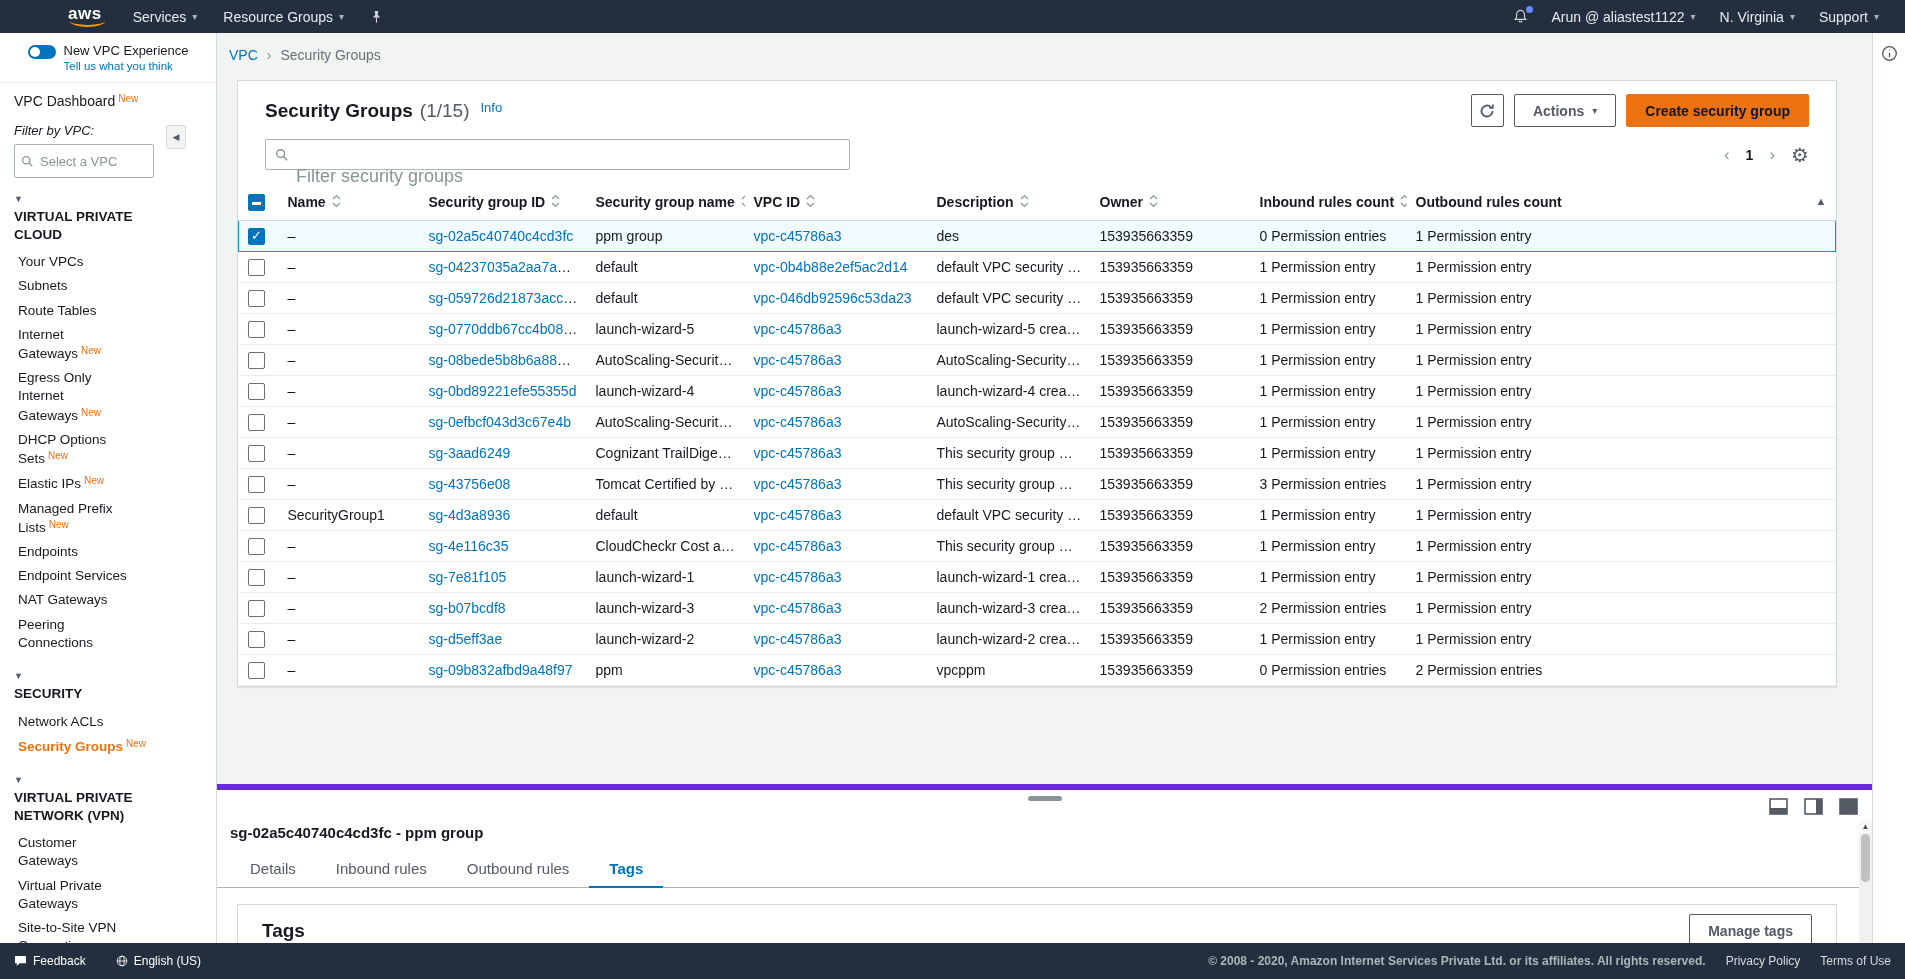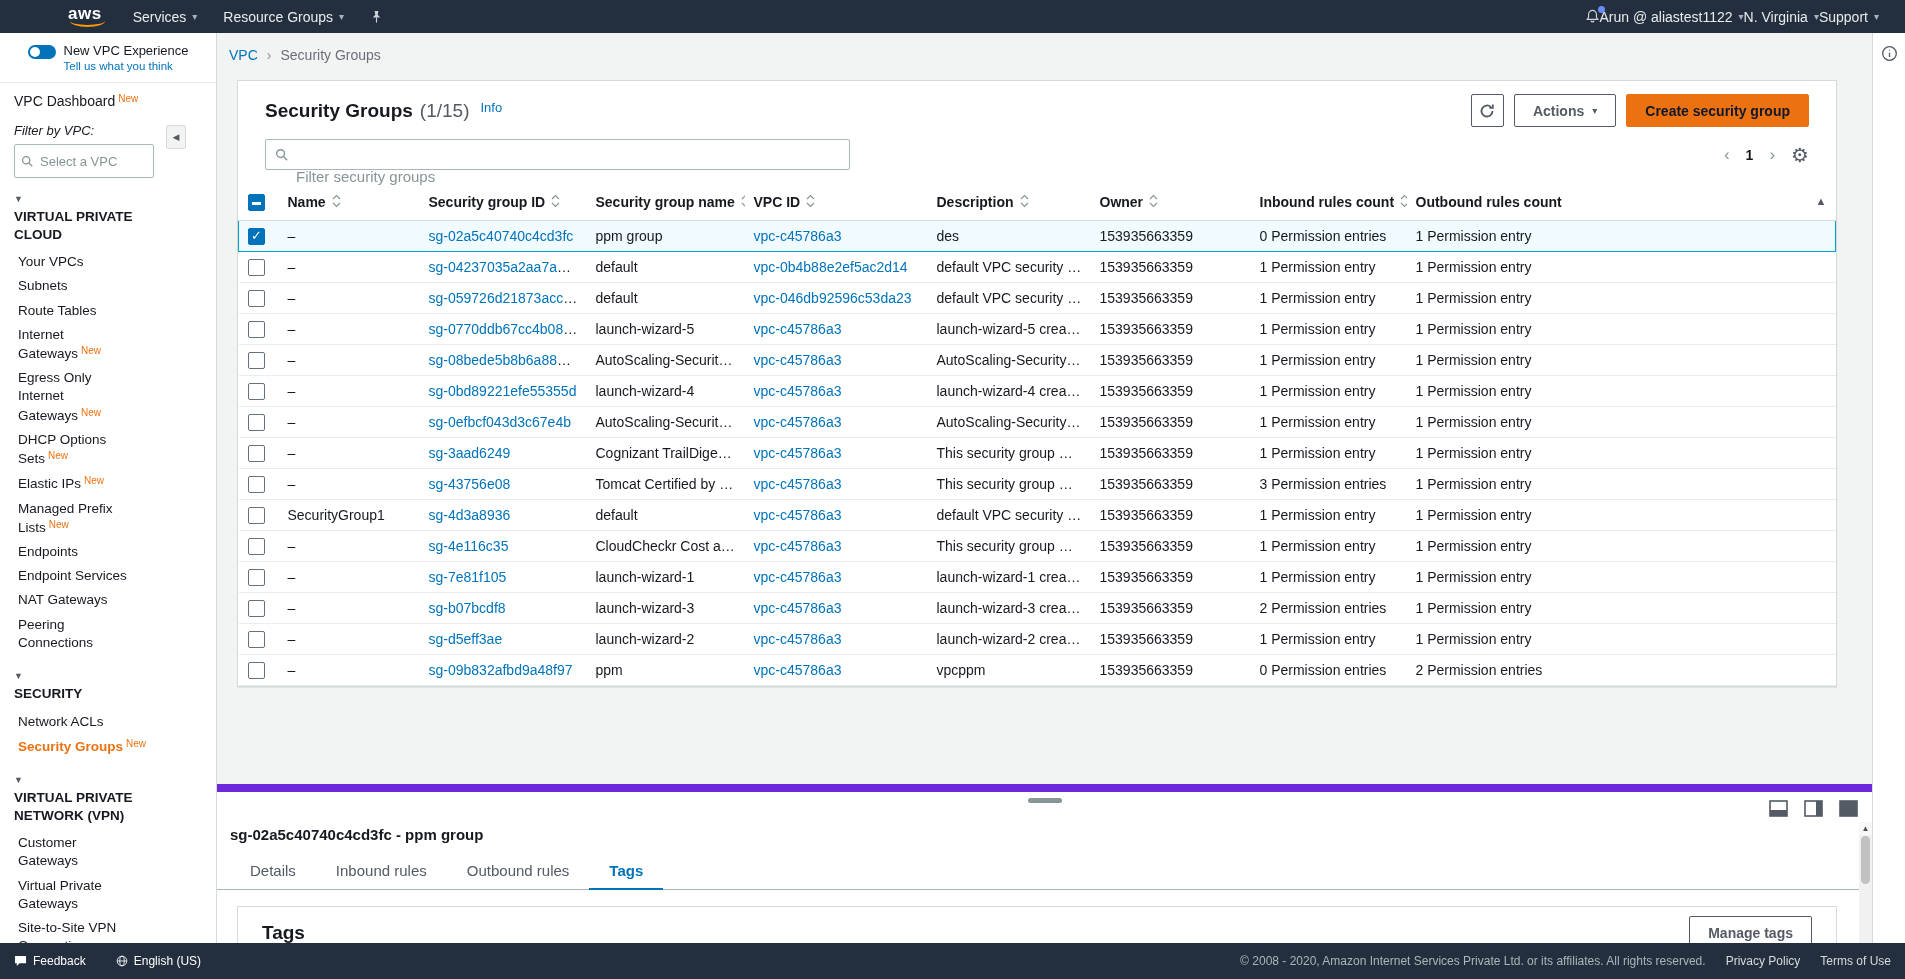--- a/index.html
+++ b/index.html
@@ -11,31 +11,31 @@
 
   
   .topnav { position:absolute; top:0; left:0; width:100%; height:33px; background:#232f3e;
             display:flex; align-items:center; color:#fff; z-index:50;padding-left:48px; }
   .topnav-left { display:flex; align-items:center; gap:26px; padding-left:18px; }
   .aws-logo { font-weight:700; font-size:17px; letter-spacing:.5px; position:relative; padding:0 5px 5px 2px; cursor:pointer; }
   .aws-logo::after { content:""; position:absolute; left:4px; right:2px; bottom:2px; height:5px;
                      border-bottom:2px solid #ff9900; border-radius:0 0 60% 60% / 0 0 100% 100%; }
   .nav-link { display:flex; align-items:center; gap:6px; cursor:pointer; font-size:14px; color:#e9ebed; }
   .caret { font-size:10px; color:#a8b1bd; }
-  .topnav-right { margin-left:auto; display:flex; align-items:center; padding-right:26px; }
+  .topnav-right { margin-left:auto; display:flex; align-items:center; gap:24px; padding-right:26px; }
   .bell-wrap { position:relative; display:flex; cursor:pointer; }
   .notif-dot { position:absolute; top:-3px; right:-5px; width:7px; height:7px; border-radius:50%; background:#6c8bfa; }
 
   
   .footer { position:absolute; bottom:0; left:0; width:100%; height:36px; background:#232f3e;
             display:flex; align-items:center; font-size:12px; color:#d5dbdb; z-index:60; }
   .footer-left { display:flex; gap:30px; padding-left:14px; align-items:center; }
   .footer-item { display:flex; align-items:center; gap:6px; color:#fff; cursor:pointer; }
   .footer-right { margin-left:auto; display:flex; gap:20px; padding-right:14px; align-items:center; }
-  .copyright { color:#aab7b8; }
+  .copyright { color:#aab7b8;font-weight:bold; }
   .footer-link { color:#d5dbdb; cursor:pointer; }
 
   
   .sidebar { position:absolute; top:33px; left:0; width:217px; bottom:20px; background:#fff;
              border-right:1px solid #d5dbdb; overflow:hidden; }
   .sidebar-inner { padding:10px 14px 0 14px; }
   .experience { display:flex; gap:8px; align-items:flex-start;justify-content:center; }
   .toggle { width:28px; height:14px; border-radius:8px; background:#0073bb; position:relative; flex:none; margin-top:2px; cursor:pointer; }
   .toggle::after { content:""; position:absolute; left:2px; top:2px; width:10px; height:10px; border-radius:50%; background:#fff; }
   .exp-title { font-size:13px; color:#16191f; }
@@ -76,21 +76,21 @@
   .header-actions { margin-left:auto; display:flex; gap:10px; align-items:center; }
   .btn { height:33px; border:1px solid #545b64; background:#fff; color:#545b64; font-weight:700; font-size:14px;
          border-radius:2px; padding:8px 18px; display:flex; align-items:center; gap:8px; cursor:pointer; font-family:inherit; }
   .btn-icon-only { width:33px; padding:0; justify-content:center; }
   .btn-primary { background:#ec7211; border-color:#ec7211; color:#0f172a; }
   .btn .caret { color:#545b64; }
 
   .filter-row { display:flex; align-items:center; padding:2px 27px 14px; }
   .search-box { width:585px; height:31px; border:1px solid #aab7b8; border-radius:2px; display:flex;
                 align-items:center; padding:0 9px; gap:7px; background:#fff; }
-  .search-input { border:none; outline:none; flex:1; font-size:15px; font-family:inherit; color:#be185d; background:transparent;margin-top:44px; }
+  .search-input { border:none; outline:none; flex:1; font-size:18px; font-family:inherit; color:#be185d; background:transparent;margin-top:44px; }
   .search-input::placeholder { color:#879596; }
   .pagination { margin-left:auto; display:flex; align-items:center; gap:16px; font-size:15px; color:#879596; }
   .page-arrow { font-size:17px; cursor:pointer; line-height:1; }
   .page-current { color:#16191f; font-weight:700; font-size:14px; cursor:pointer; }
   .gear { font-size:20px; color:#545b64; cursor:pointer; line-height:1; }
 
   table { width:100%; border-collapse:collapse; table-layout:fixed; font-size:14px; }
   th { text-align:left; font-weight:700; color:#16191f; padding:9px 9px; border-bottom:1px solid #d5dbdb;
        overflow:hidden; white-space:nowrap; }
   .th-label { vertical-align:middle; }
@@ -105,21 +105,21 @@
   tr.selected td:last-child { border-right:1px solid #00a1c9; }
 
   .cb { width:17px; height:17px; border:1px solid #687078; border-radius:2px; background:#fff;
         display:inline-block; position:relative; cursor:pointer; vertical-align:middle; }
   .cb.checked, .cb.indeterminate { background:#0073bb; border-color:#0073bb; }
   .cb.checked::after { content:"✓"; color:#fff; position:absolute; left:2px; top:-1px; font-size:13px; font-weight:700; }
   .cb.indeterminate::after { content:""; position:absolute; left:3px; right:3px; top:7px; height:3px; background:#fff; }
 
   
   .split-panel { position:absolute; left:217px; right:33px; top:784px; bottom:20px; background:#fff;
-                 border-top:8px solid #6d28d9; overflow:hidden; }
+                 border-top:6px solid #6d28d9; overflow:hidden; }
   .drag-handle { margin:6px auto 0; width:34px; height:5px; border-radius:3px; background:#879596; cursor:row-resize; }
   .panel-icons { position:absolute; top:8px; right:14px; display:flex; gap:16px; }
   .panel-icons span { cursor:pointer; display:flex; }
   .panel-title { font-weight:700; font-size:15px; padding:23px 0 0 13px; }
   .tabs { display:flex; margin-top:12px; padding-left:13px; border-bottom:1px solid #aab7b8; }
   .tab { padding:7px 20px 9px; font-size:15px; color:#545b64; cursor:pointer; }
   .tab.active { color:#0073bb; font-weight:700; border-bottom:2px solid #0073bb; margin-bottom:-1px; }
   .tags-card { margin:16px 35px 0 20px; border:1px solid #d5dbdb; background:#fff; }
   .tags-card-header { display:flex; align-items:center; padding:9px 24px; border-bottom:1px solid #eaeded; }
   .tags-title { font-size:19px; font-weight:700; }

